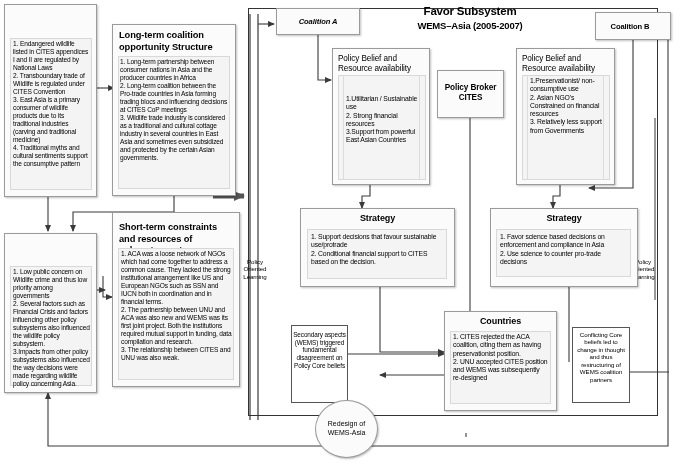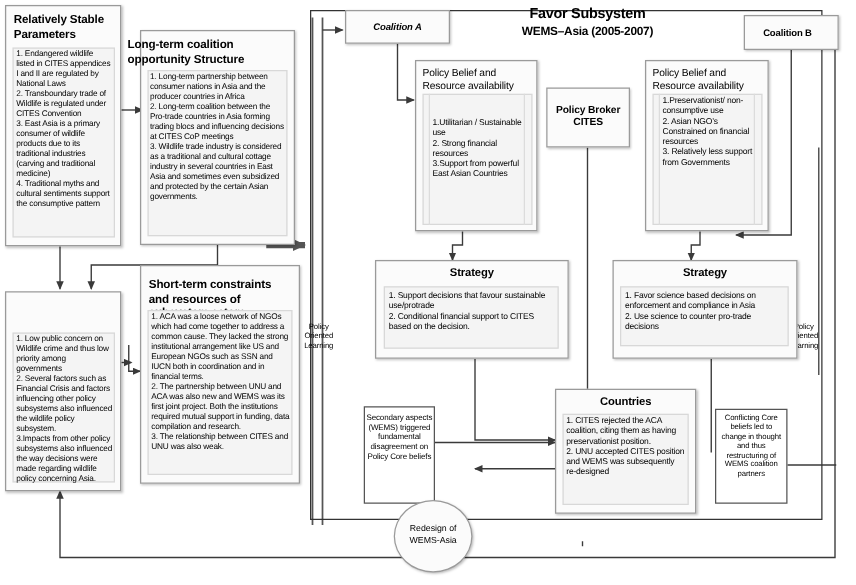--- a/index.html
+++ b/index.html
@@ -169,35 +169,34 @@
       <path d="M466,433 L466,437"></path>
     </g>
   </svg>
 
   <div class="outer" style="left:248px;top:8px;width:410px;height:408px;"></div>
 
   <div class="title1 ctr" style="left:370px;top:5px;width:200px;font-size:11.5px;">Favor Subsystem</div>
   <div class="title2 ctr" style="left:370px;top:20px;width:200px;font-size:9.5px;">WEMS–Asia (2005-2007)</div>
 
   <div class="box" style="left:4px;top:4px;width:93px;height:193px;"></div>
-  <div class="hdr" style="left:11px;top:10px;width:82px;font-size:9.3px;">Relatively Stable Parameters</div>
   <div class="inner" style="left:10px;top:38px;width:82px;height:152px;"></div>
   <div class="body-txt" style="left:13px;top:40px;width:77px;font-size:6.6px;">1.  Endangered wildlife listed in CITES appendices I and II are regulated by National Laws
 2. Transboundary trade of Wildlife  is regulated under CITES Convention
 3. East Asia is a primary consumer of wildlife products due to its traditional industries (carving and traditional medicine)
 4. Traditional myths and cultural sentiments support the consumptive pattern</div>
 
   <div class="box" style="left:4px;top:233px;width:93px;height:160px;"></div>
   <div class="inner" style="left:10px;top:266px;width:82px;height:120px;"></div>
   <div class="body-txt" style="left:13px;top:268px;width:77px;font-size:6.6px;">1. Low public concern on Wildlife crime and thus low priority among governments
 2. Several factors such as Financial Crisis and factors influencing other policy subsystems also influenced the wildlife policy subsystem.
 3.Impacts from other policy subsystems also influenced the way decisions were made regarding wildlife policy concerning Asia.</div>
 
   <div class="box" style="left:112px;top:24px;width:124px;height:172px;"></div>
-  <div class="hdr" style="left:102px;top:30px;width:112px;font-size:9.3px;">Long-term coalition opportunity Structure</div>
+  <div class="hdr" style="left:119px;top:30px;width:112px;font-size:9.3px;">Long-term coalition opportunity Structure</div>
   <div class="inner" style="left:118px;top:56px;width:112px;height:133px;"></div>
   <div class="body-txt" style="left:120px;top:58px;width:108px;font-size:6.6px;"> 1. Long-term partnership between consumer nations in Asia and the producer countries in Africa
  2. Long-term coalition between the Pro-trade countries in Asia forming trading blocs and influencing decisions at CITES CoP meetings
 3. Wildlife trade industry is considered as a traditional and cultural cottage industry in several countries in East Asia and sometimes even subsidized and protected by the certain Asian governments.</div>
 
   <div class="box" style="left:112px;top:212px;width:128px;height:175px;"></div>
   <div class="hdr" style="left:119px;top:222px;width:116px;font-size:9.3px;">Short-term constraints and resources of subsystem actors</div>
   <div class="inner" style="left:118px;top:248px;width:116px;height:132px;"></div>
   <div class="body-txt" style="left:121px;top:250px;width:111px;font-size:6.6px;">1. ACA was a loose network of NGOs which had come together to address a common cause. They lacked the strong institutional arrangement like US and European NGOs such as SSN and IUCN both in coordination and in financial terms.
 2. The partnership between UNU and ACA was also new and WEMS was its first joint project. Both the institutions required mutual support in funding, data compilation and research.

